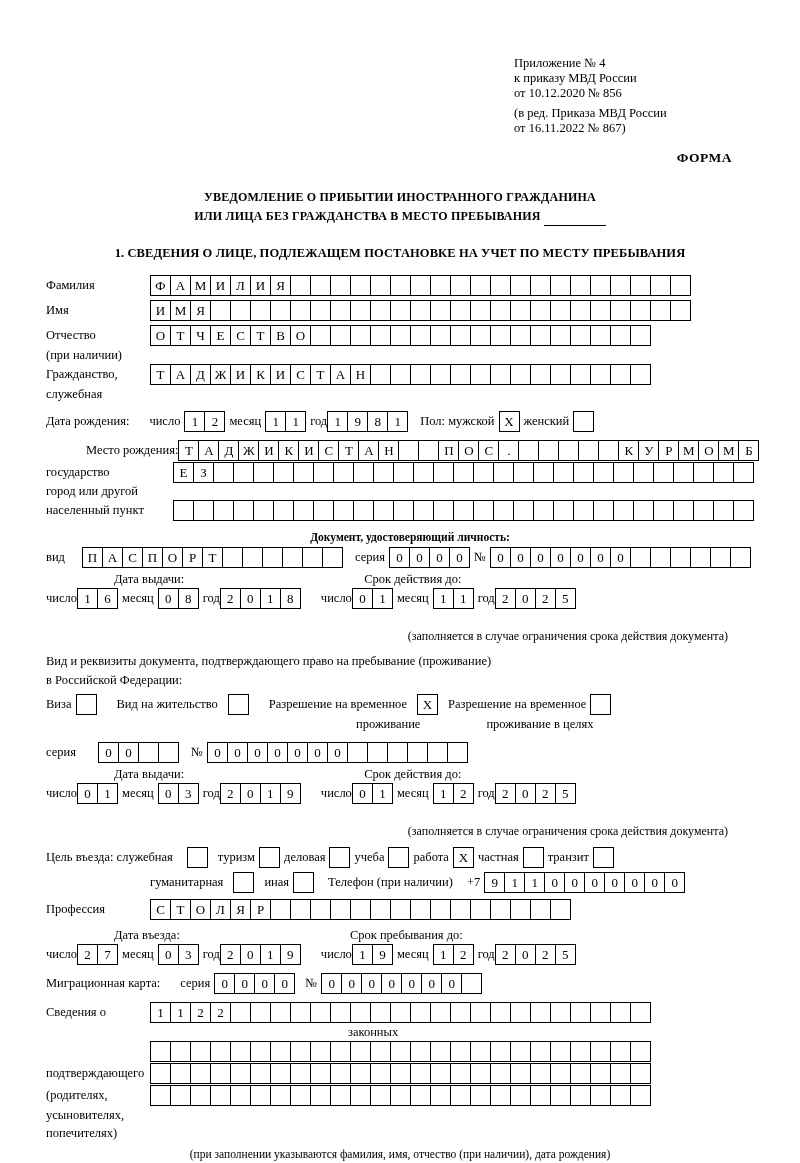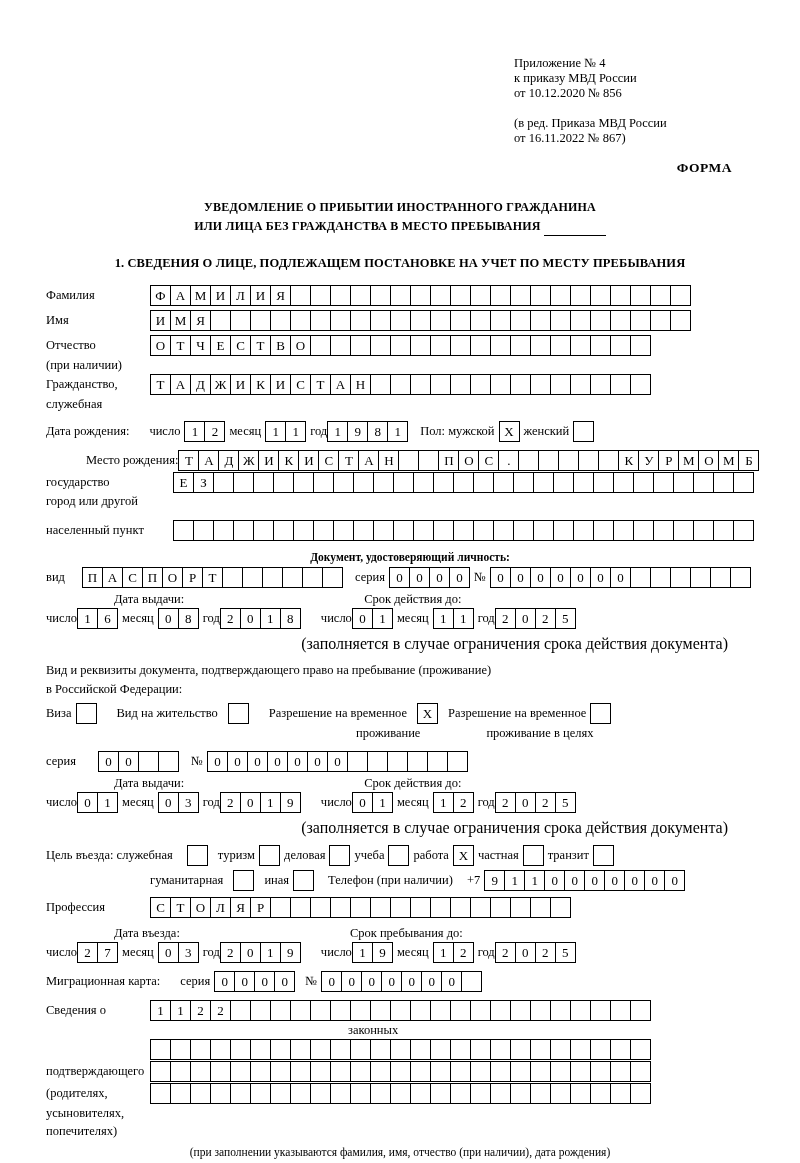--- a/index.html
+++ b/index.html
@@ -18,21 +18,21 @@
     padding:56px 46px 10px 46px;
   }
   
   .hdr{
     margin-left:auto;
     width:240px;
     font-size:12.5px;
     line-height:15px;
     text-align:left;
   }
-  .hdr .grp2{margin-top:15px;}
+  .hdr .grp2{margin-top:5px;}
   .forma{
     text-align:right;
     font-weight:bold;
     font-size:13.5px;
     letter-spacing:.5px;
     margin-top:14px;
     margin-right:22px;
   }
   .title{
     margin-top:22px;
@@ -75,23 +75,23 @@
     line-height:19px;
     font-family:"Liberation Serif", serif;
   }
   .c:first-child{margin-left:0;}
   .gap{width:8px;flex:none;}
   .gap4{width:4px;flex:none;}
   .gap12{width:12px;flex:none;}
   .gap20{width:20px;flex:none;}
   .sm{font-size:12px;}
   .note{
-    font-size:16px;
+    font-size:12px;
     text-align:right;
-    margin-top:6px;
+    margin-top:20px;
   }
   .subhdr{
     text-align:center;
     font-weight:bold;
     font-size:11.5px;
     margin-top:10px;
   }
   .lead{font-size:12.5px;}
   .box{
     width:21px;height:21px;
@@ -369,21 +369,21 @@
         <div class="c"></div>
         <div class="c"></div>
         <div class="c"></div>
         <div class="c"></div>
         <div class="c"></div>
       </div>
   </div>
   <div class="row" style="margin-top:1px;">
     <div style="width:128px;">город или другой</div>
   </div>
-  <div class="row" style="margin-top:11px;gap:22px;">
+  <div class="row" style="margin-top:1px;gap:22px;">
     <div style="width:128px;">населенный пункт</div>
     <div class="cells" id="cells-bp3">
         <div class="c"></div>
         <div class="c"></div>
         <div class="c"></div>
         <div class="c"></div>
         <div class="c"></div>
         <div class="c"></div>
         <div class="c"></div>
         <div class="c"></div>

